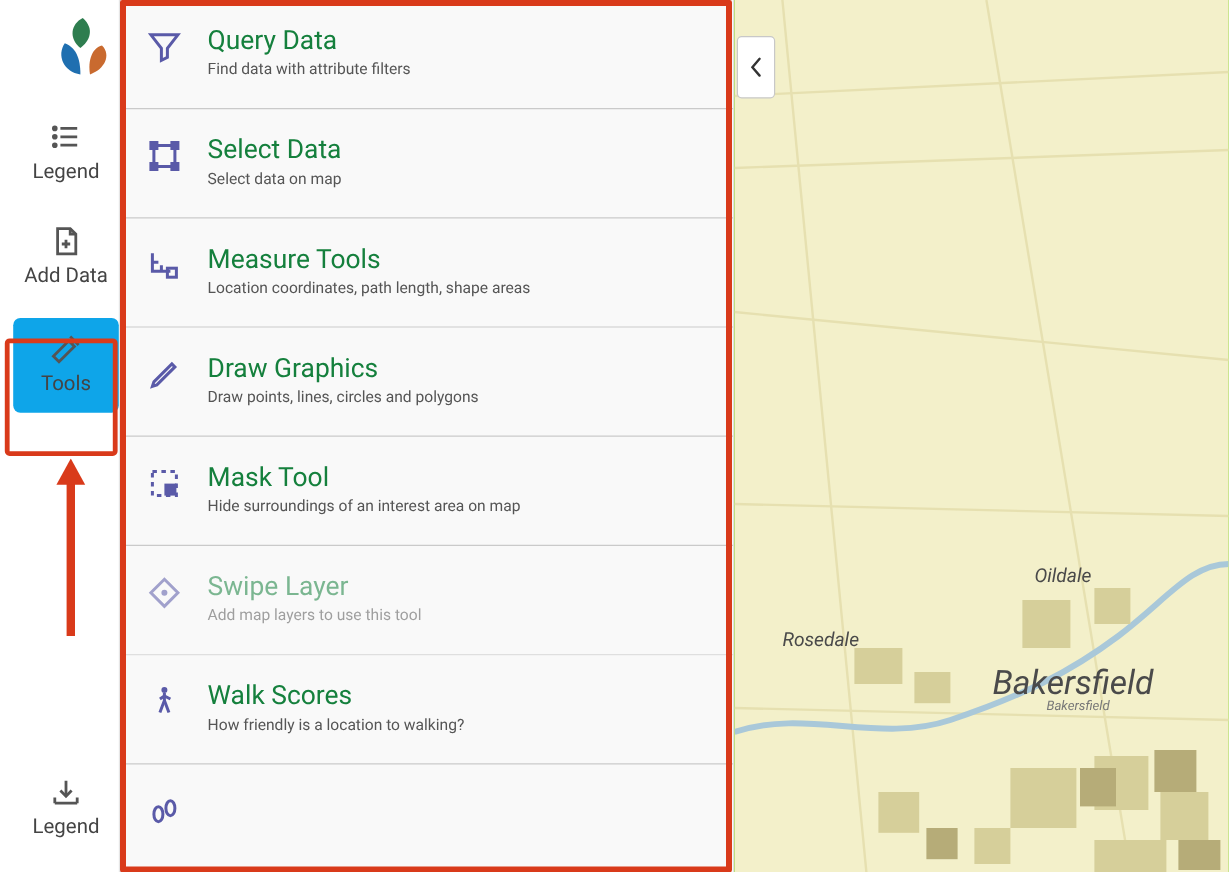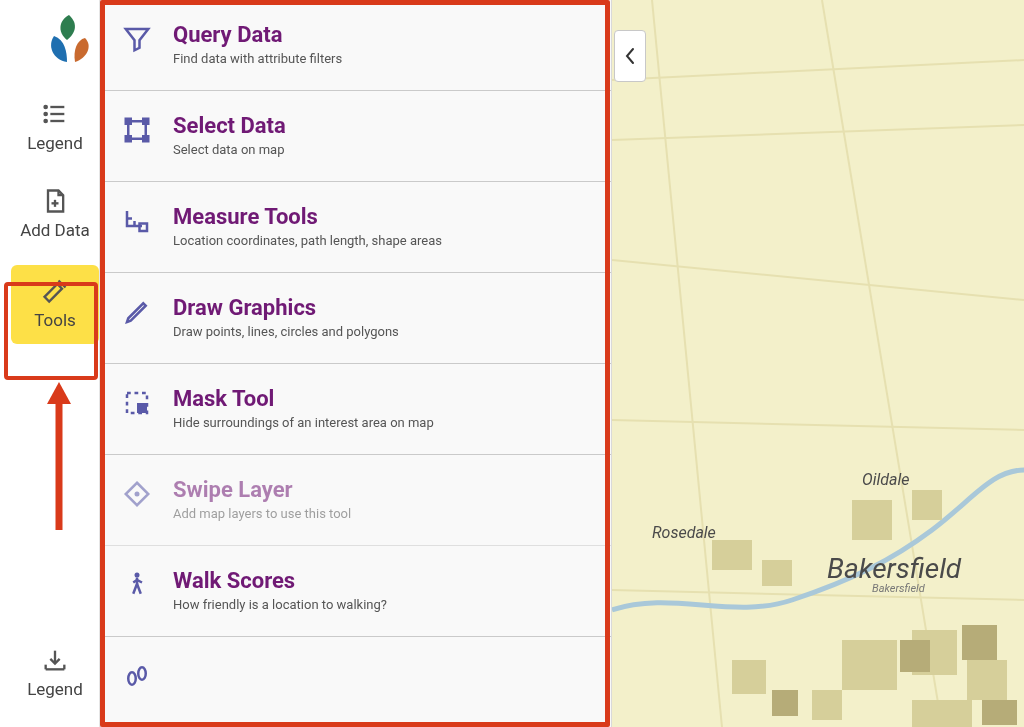--- a/index.html
+++ b/index.html
@@ -29,21 +29,21 @@
     color: #555;
     font-size: 17px;
     line-height: 1.1;
     cursor: pointer;
     border-radius: 6px;
     margin-bottom: 8px;
   }
   .nav-item svg { width: 28px; height: 28px; }
   .nav-item .lbl { margin-top: 6px; color:#444; }
   .nav-item.active {
-    background: #fde047;
+    background: #0ea5e9;
   }
   .nav-spacer { flex: 1; }
   
   .tools-highlight {
     position: absolute;
     border: 4px solid #d93a1a;
     border-radius: 4px;
     pointer-events: none;
   }
   .tools-arrow {
@@ -71,21 +71,21 @@
   .tool-row {
     display: flex;
     align-items: flex-start;
     gap: 20px;
     padding: 22px 20px 24px 20px;
     border-bottom: 1px solid #6b6b6b55;
     cursor: pointer;
   }
   .tool-ico { width: 32px; min-width:32px; height: 32px; color:#5a5aa8; display:flex; align-items:flex-start; justify-content:center; margin-top:2px; }
   .tool-ico svg { width: 30px; height: 30px; stroke:#5a5aa8; fill:none; }
-  .tool-text .title { font-size: 22px; font-weight: 700; color: #701a75; }
+  .tool-text .title { font-size: 22px; font-weight: 400; color: #15803d; }
   .tool-text .desc { font-size: 13px; color: #555; margin-top: 4px; }
   .tool-row.disabled { opacity: .55; cursor: default; }
 
   
   .collapse {
     position: absolute;
     left: 614px;
     top: 30px;
     width: 32px; height: 52px;
     background: #fff;

